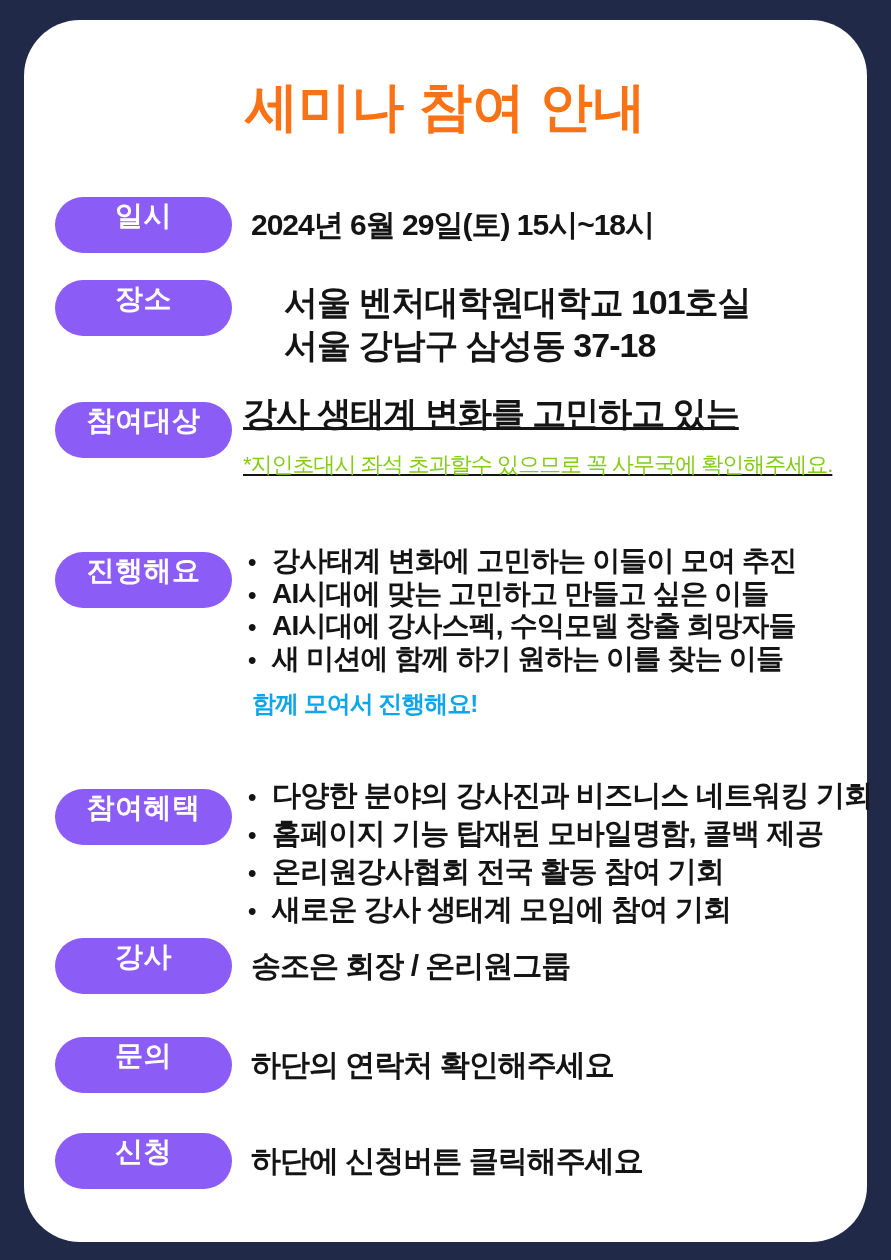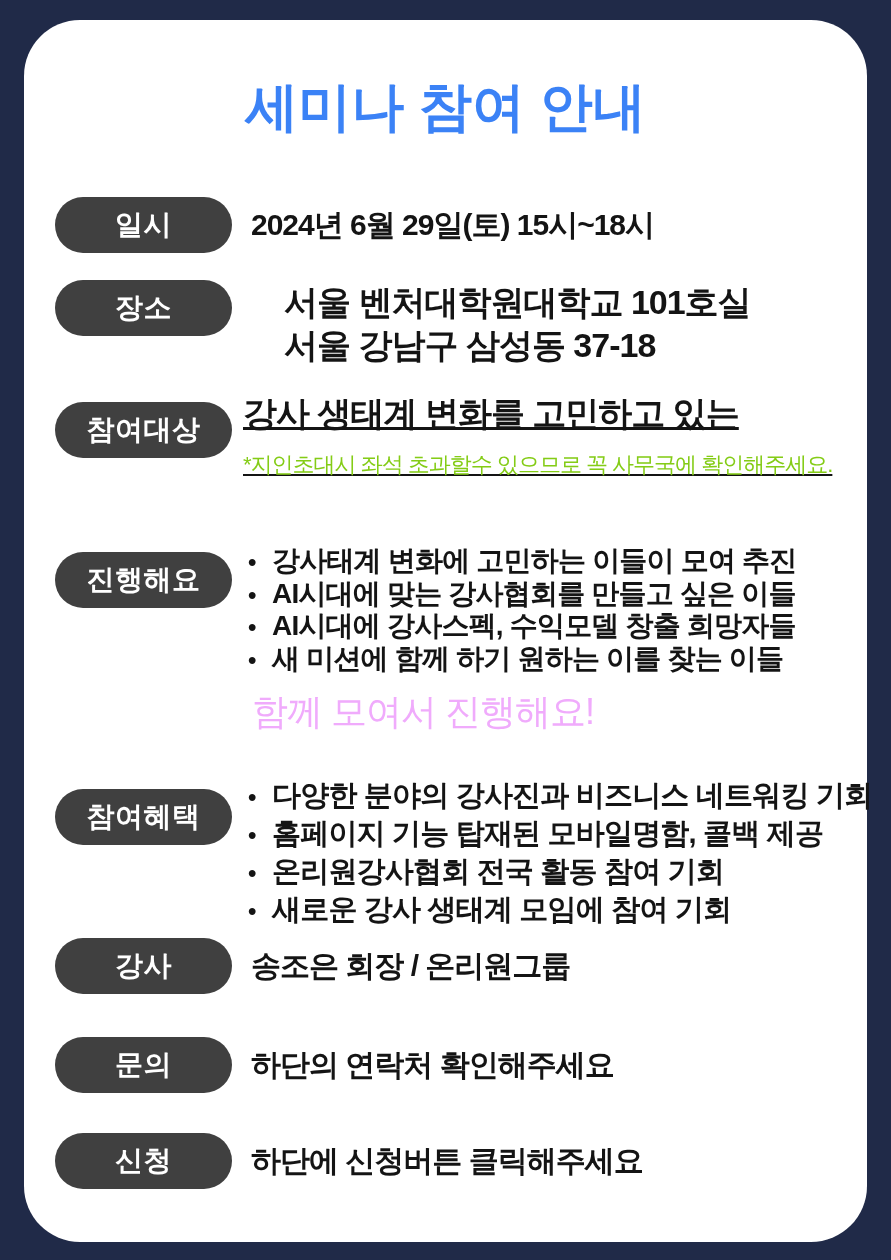--- a/index.html
+++ b/index.html
@@ -25,38 +25,37 @@
   }
   .title {
     position: absolute;
     top: 72px;
     left: 0;
     width: 100%;
     margin: 0;
     text-align: center;
     font-size: 53px;
     font-weight: 800;
-    color: #3b82f6;
+    color: #f97316;
     letter-spacing: 0px;
   }
   .row {
     position: absolute;
     left: 55px;
     display: flex;
     align-items: flex-start;
   }
   .pill {
     flex: 0 0 auto;
     width: 177px;
     height: 56px;
     border-radius: 28px;
-    background: #404040;
+    background: #8b5cf6;
     color: #ffffff;
     display: flex;
-    align-items: center;
     justify-content: center;
     font-size: 28px;
     font-weight: 600;
     letter-spacing: 0.5px;
   }
   .content-single {
     margin-left: 19px;
     color: #141414;
     font-size: 30px;
     font-weight: 700;
@@ -114,24 +113,24 @@
   }
   .bullets.benefit {
     margin-left: 16px;
     margin-top: -12px;
     font-size: 29px;
     line-height: 36px;
   }
   .footer-line {
     margin-left: 20px;
     margin-top: 13px;
-    font-size: 36px;
-    font-weight: 400;
-    letter-spacing: -1px;
-    color: #f0abfc;
+    font-size: 24px;
+    font-weight: 700;
+    letter-spacing: -1px;
+    color: #0ea5e9;
   }
   
   .row-datetime  { top: 197px; }
   .row-place     { top: 280px; gap: 32px; }
   .row-target    { top: 402px; }
   .row-host      { top: 552px; }
   .row-benefit   { top: 789px; }
   .row-speaker   { top: 938px; }
   .row-inquiry   { top: 1037px; }
   .row-apply     { top: 1133px; }
@@ -175,21 +174,21 @@
     <span>진행해요</span>
   </div>
   <div class="list-col">
     <ul class="bullets host">
       <li>
         <span class="dot">•</span>
         <span>강사태계 변화에 고민하는 이들이 모여 추진</span>
       </li>
       <li>
         <span class="dot">•</span>
-        <span>AI시대에 맞는 강사협회를 만들고 싶은 이들</span>
+        <span>AI시대에 맞는 고민하고 만들고 싶은 이들</span>
       </li>
       <li>
         <span class="dot">•</span>
         <span>AI시대에 강사스펙, 수익모델 창출 희망자들</span>
       </li>
       <li>
         <span class="dot">•</span>
         <span>새 미션에 함께 하기 원하는 이를 찾는 이들</span>
       </li>
     </ul>

